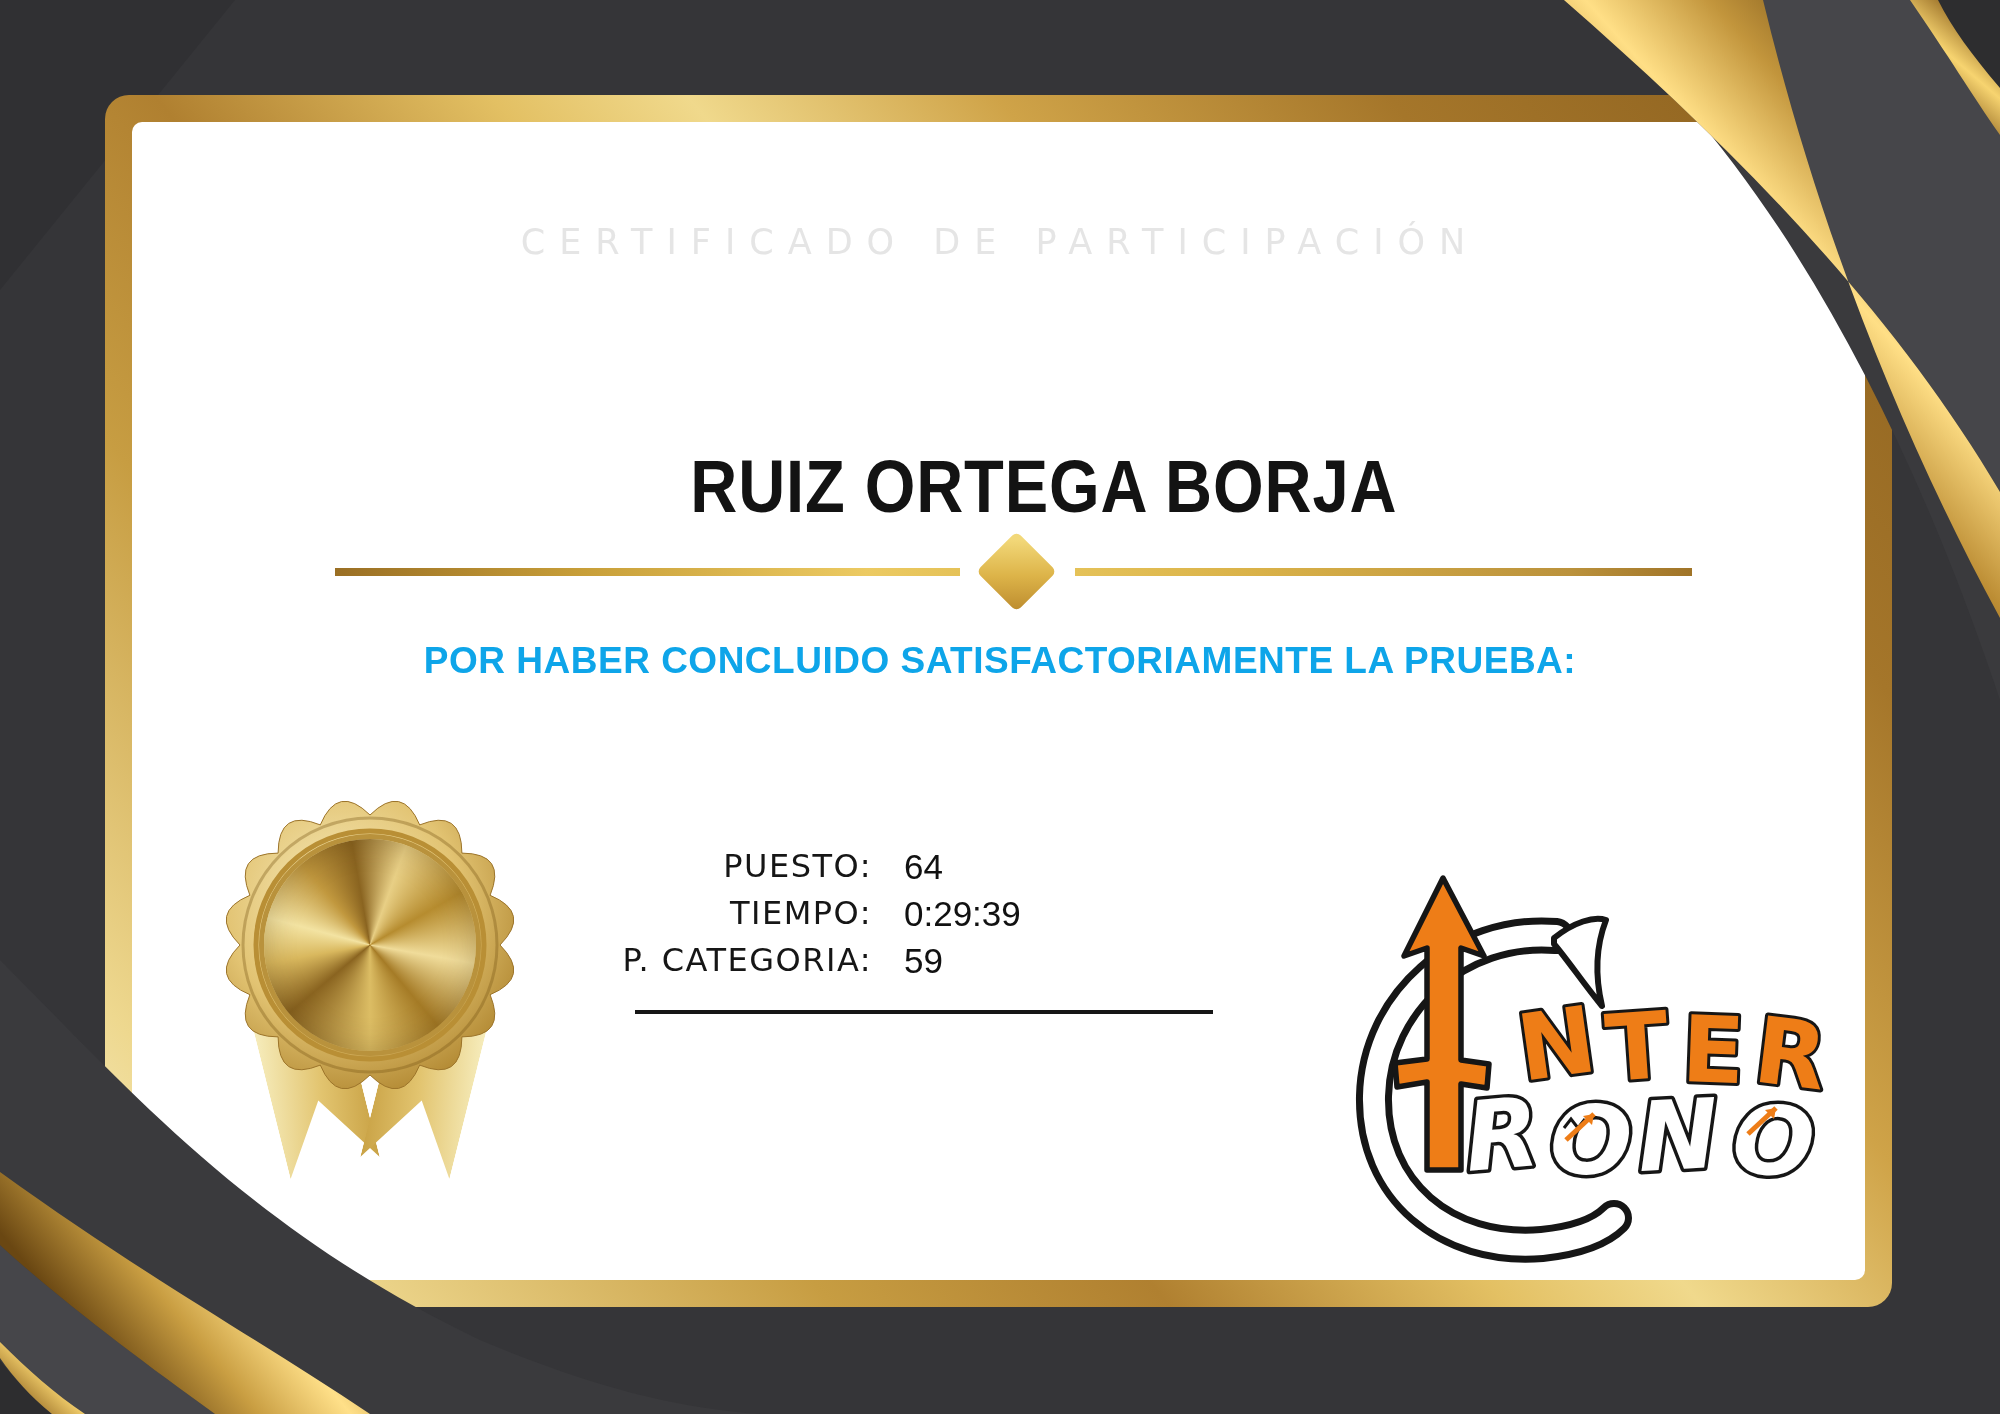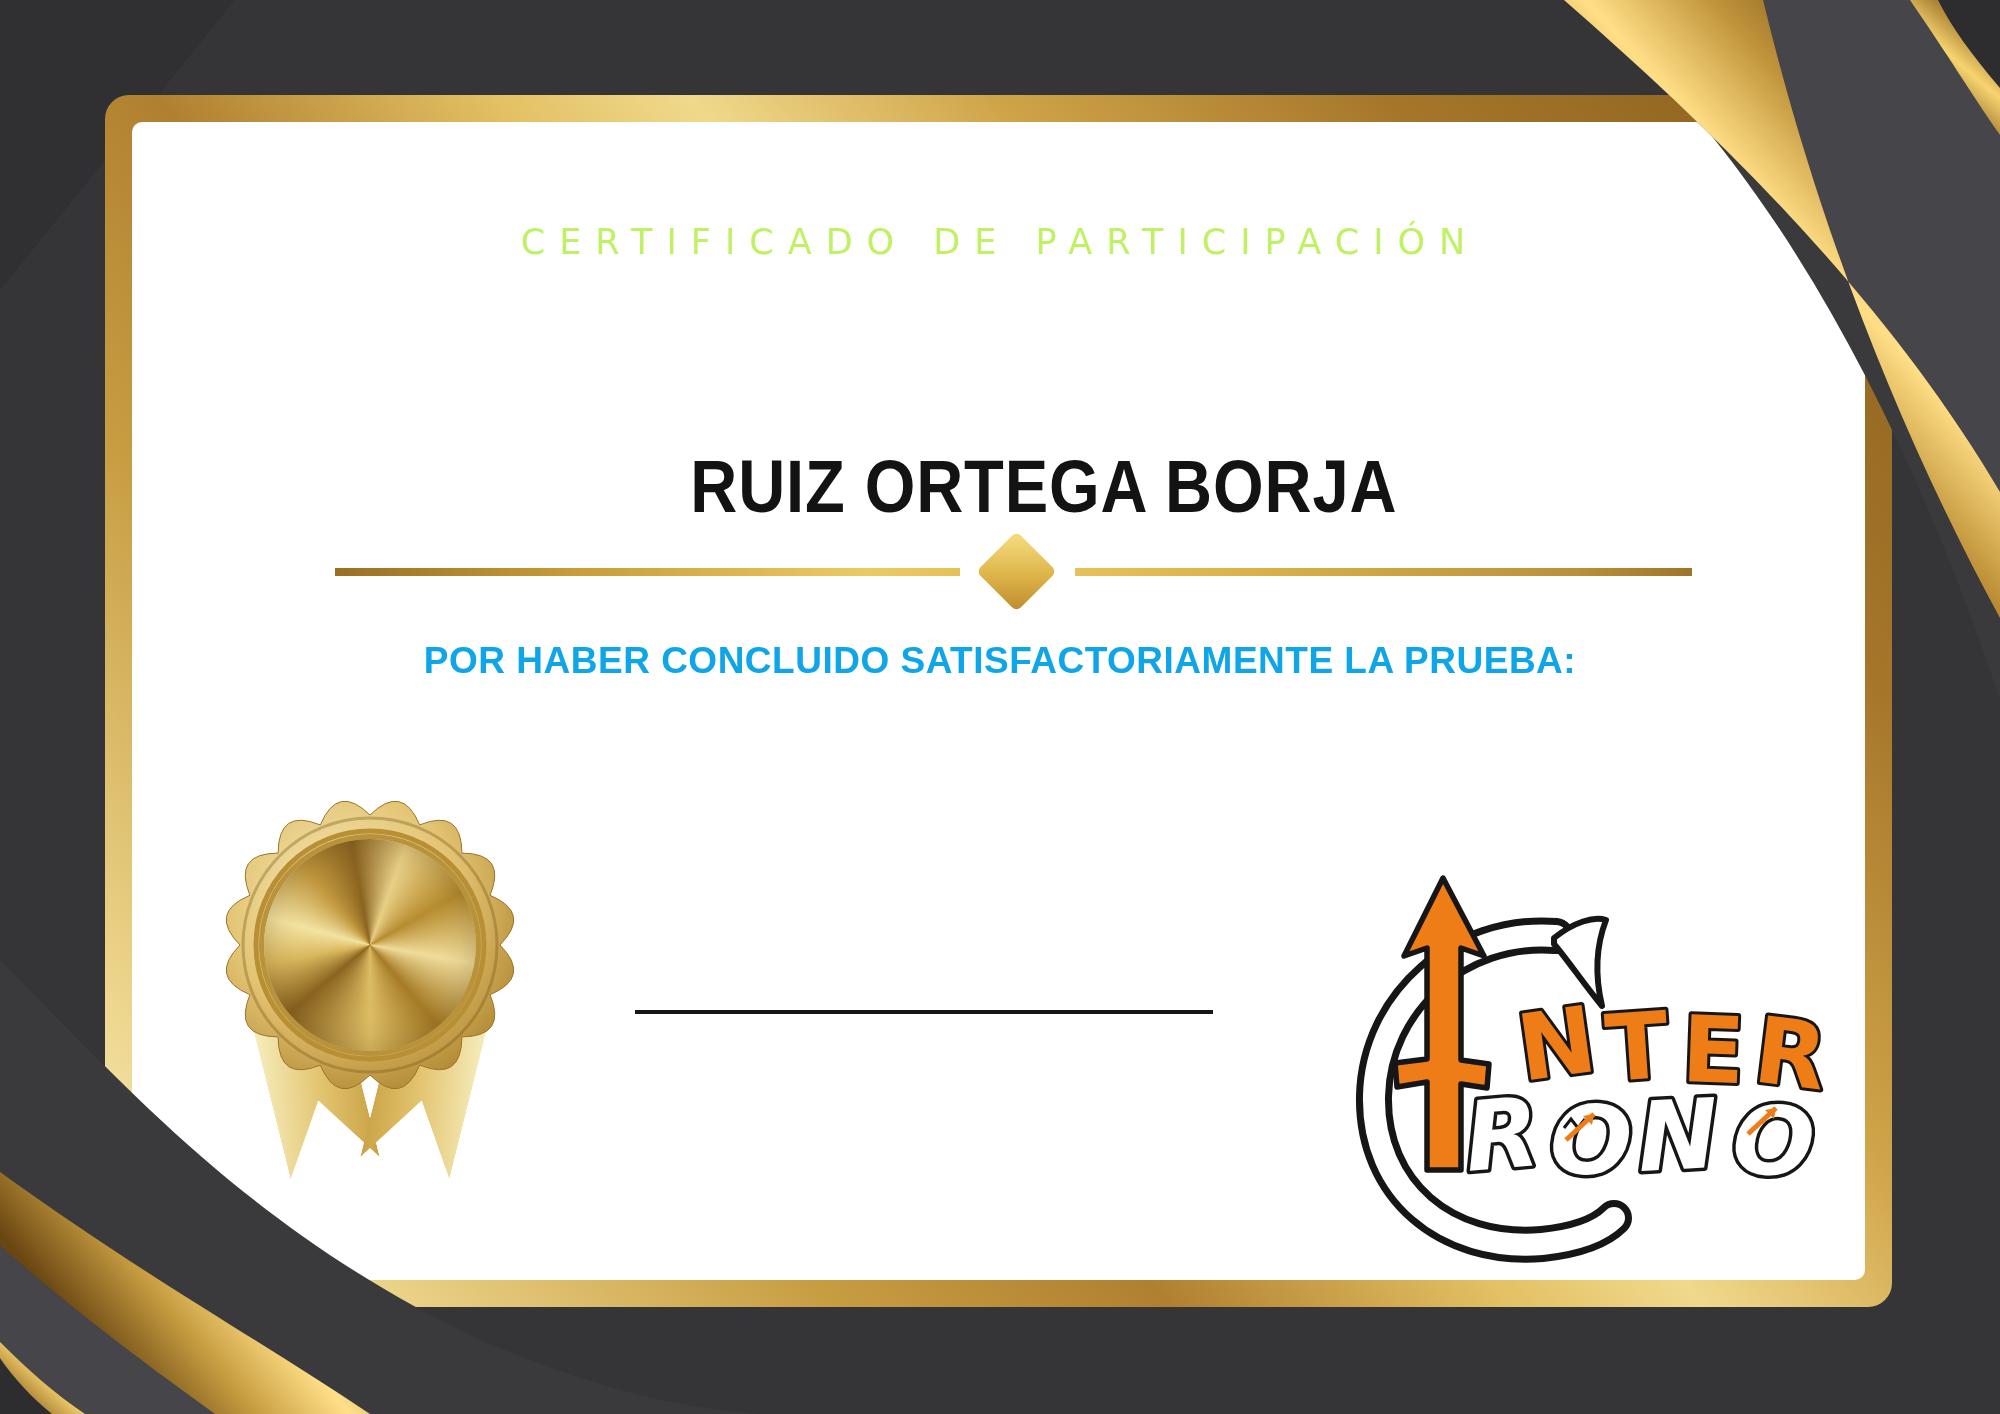--- a/index.html
+++ b/index.html
@@ -22,21 +22,21 @@
   }
   .frame-inner{
     position:absolute;inset:27px;background:#ffffff;border-radius:10px;
   }
 
   
   .content{position:absolute;inset:0;z-index:2;}
   .cert-title{
     position:absolute;left:0;top:222px;width:2000px;text-align:center;
     font-family:"DejaVu Sans","Liberation Sans",sans-serif;
-    font-size:35px;font-weight:400;letter-spacing:14px;color:#bef264;
+    font-size:35px;font-weight:400;letter-spacing:14px;color:#e5e5e5;
   }
   .cert-name-wrap{position:absolute;left:0;top:444px;width:2000px;text-align:center;margin-left:44px;}
   .cert-name{
     display:inline-block;transform:scaleX(.88);transform-origin:50% 50%;
     font-family:"Liberation Sans",sans-serif;font-size:74px;font-weight:700;
     letter-spacing:1px;color:#131313;white-space:nowrap;
   }
   .divider-line{position:absolute;top:568px;height:8px;}
   .divider-left{left:335px;width:625px;
     background:linear-gradient(90deg,#9a6f24,#c89f39 40%,#ecca62 85%,#e5c258);}
@@ -110,20 +110,28 @@
     <div class="cert-name-wrap">
       <span class="cert-name">RUIZ ORTEGA BORJA</span>
     </div>
 
     <div class="divider-line divider-left"></div>
     <div class="divider-diamond"></div>
     <div class="divider-line divider-right"></div>
 
     <div class="cert-statement">POR HABER CONCLUIDO SATISFACTORIAMENTE LA PRUEBA:</div>
 
+    <div class="results">
+      <div class="lbl" style="grid-row:1">PUESTO:</div>
+      <div class="val" style="grid-row:1">64</div>
+      <div class="lbl" style="grid-row:2">TIEMPO:</div>
+      <div class="val" style="grid-row:2">0:29:39</div>
+      <div class="lbl" style="grid-row:3">P. CATEGORIA:</div>
+      <div class="val" style="grid-row:3">59</div>
+    </div>
 
     <div class="sig-line"></div>
   </div>
 
   <div class="medal">
     <div class="tail l"></div>
     <div class="tail r"></div>
     <svg width="290" height="300" viewBox="0 0 290 300">
       <defs>
         <radialGradient id="gScallop" cx="40%" cy="35%" r="75%">

